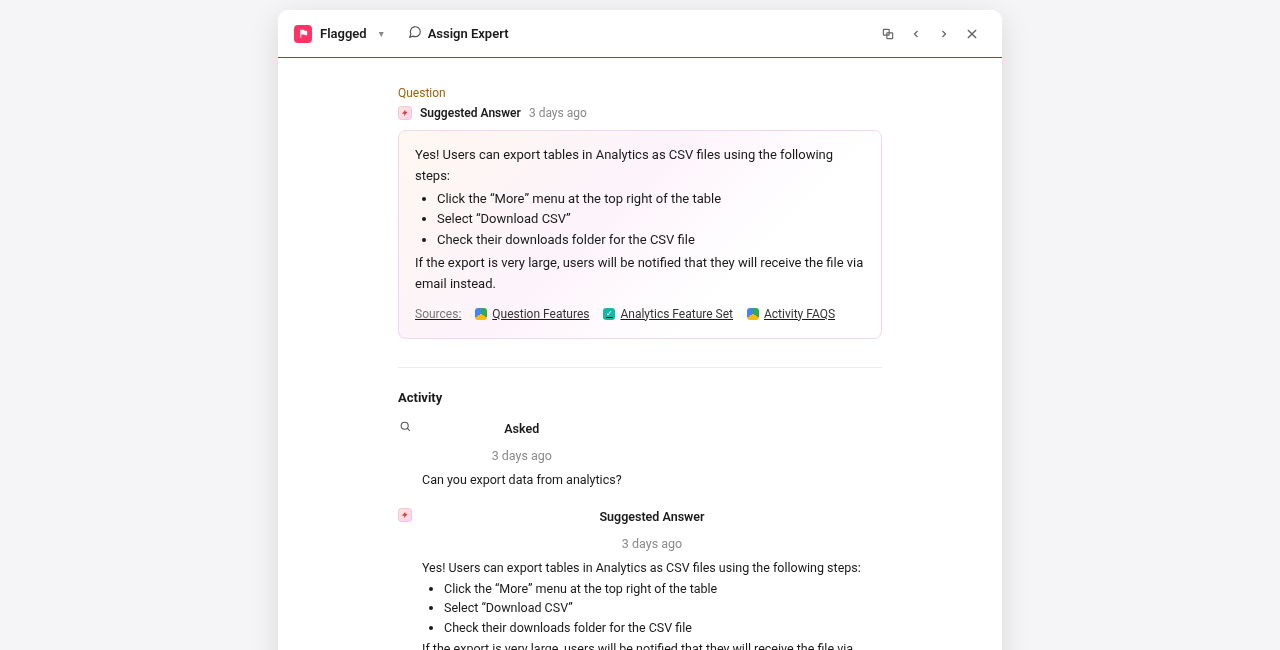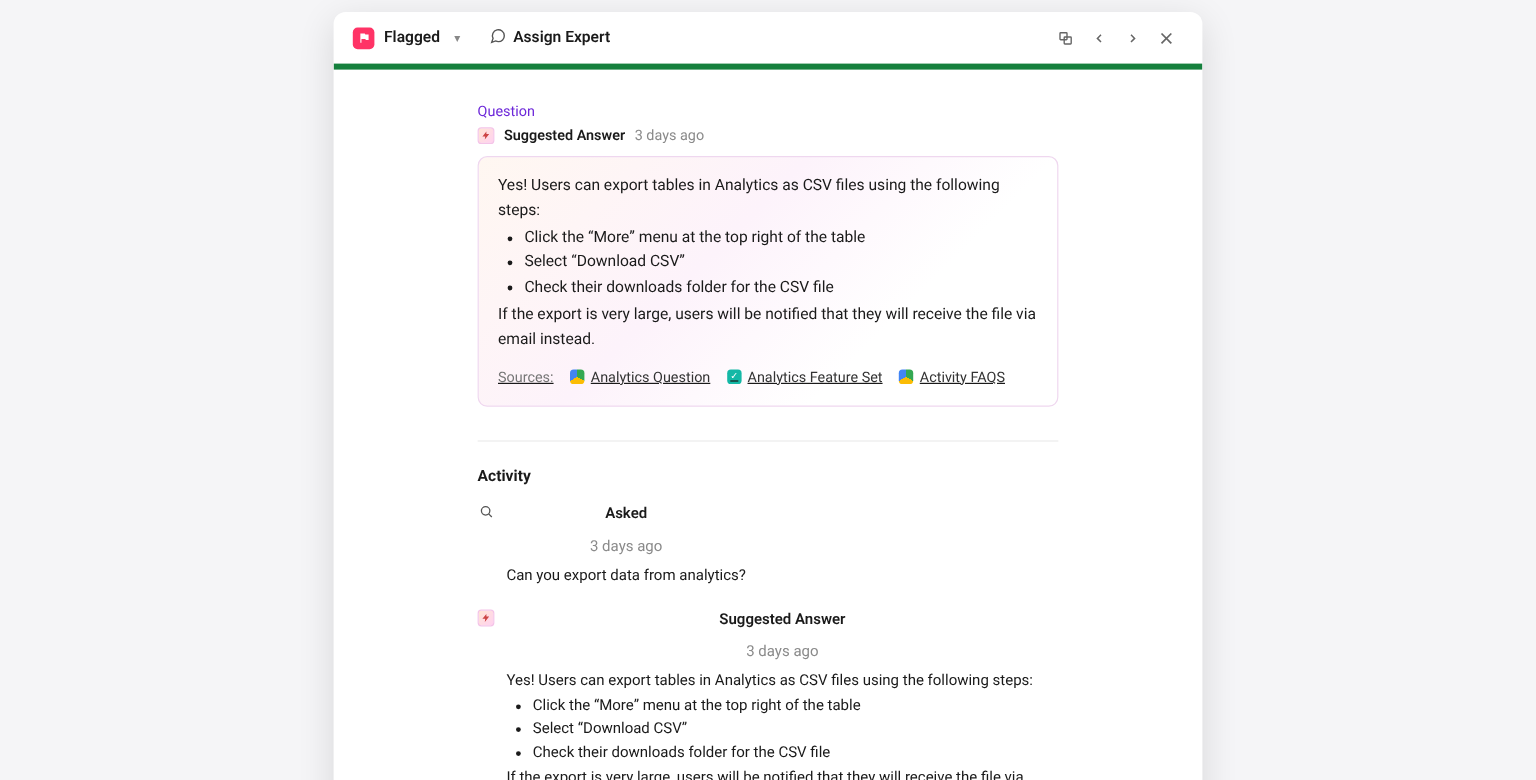--- a/index.html
+++ b/index.html
@@ -12,21 +12,21 @@
   }
   .panel {
     width: 724px;
     background: #fff;
     border-radius: 10px;
     box-shadow: 0 8px 30px rgba(0,0,0,0.12);
     overflow: hidden;
   }
   .topbar {
     height: 48px;
-    border-bottom: 5px solid #15803d;
+    border-bottom: 1px solid #15803d;
     display: flex; align-items: center;
     padding: 0 16px;
   }
   .flag-chip {
     display: flex; align-items: center; gap: 8px;
     cursor: pointer;
   }
   .flag-icon {
     width: 18px; height: 18px; border-radius: 4px;
     background: #ff3366;
@@ -42,21 +42,21 @@
   .assign-icon { color: #555; }
   .assign-label { font-size: 13px; font-weight: 600; }
   .topbar-spacer { flex: 1; }
   .icon-btn {
     width: 28px; height: 28px;
     display: flex; align-items: center; justify-content: center;
     color: #666; cursor: pointer; border-radius: 4px;
   }
 
   .content { padding: 28px 120px 32px 120px; }
-  .eyebrow { font-size: 12px; color: #6d28d9; margin-bottom: 6px; }
+  .eyebrow { font-size: 12px; color: #a16207; margin-bottom: 6px; }
   .headline { font-size: 22px; font-weight: 600; line-height: 1.3; margin-bottom: 18px; }
 
   .sa-head { display: flex; align-items: center; gap: 8px; margin-bottom: 10px; }
   .sa-icon {
     width: 14px; height: 14px; border-radius: 3px;
     background: linear-gradient(135deg,#ffe6d4,#ffd1f0);
     display: flex; align-items: center; justify-content: center;
     border: 1px solid #f4c4e8;
     flex-shrink: 0;
   }
@@ -172,21 +172,21 @@
         <li>Click the “More” menu at the top right of the table</li>
         <li>Select “Download CSV”</li>
         <li>Check their downloads folder for the CSV file</li>
       </ul>
       <div>If the export is very large, users will be notified that they will receive the file via email instead.</div>
 
       <div class="sources-row">
         <span class="lbl">Sources:</span>
         <span class="src">
           <span class="src-dot drive"></span>
-          <span>Analytics Question</span>
+          <span>Question Features</span>
         </span>
         <span class="src">
           <span class="src-dot teal">✓</span>
           <span>Analytics Feature Set</span>
         </span>
         <span class="src">
           <span class="src-dot drive"></span>
           <span>Activity FAQS</span>
         </span>
       </div>

